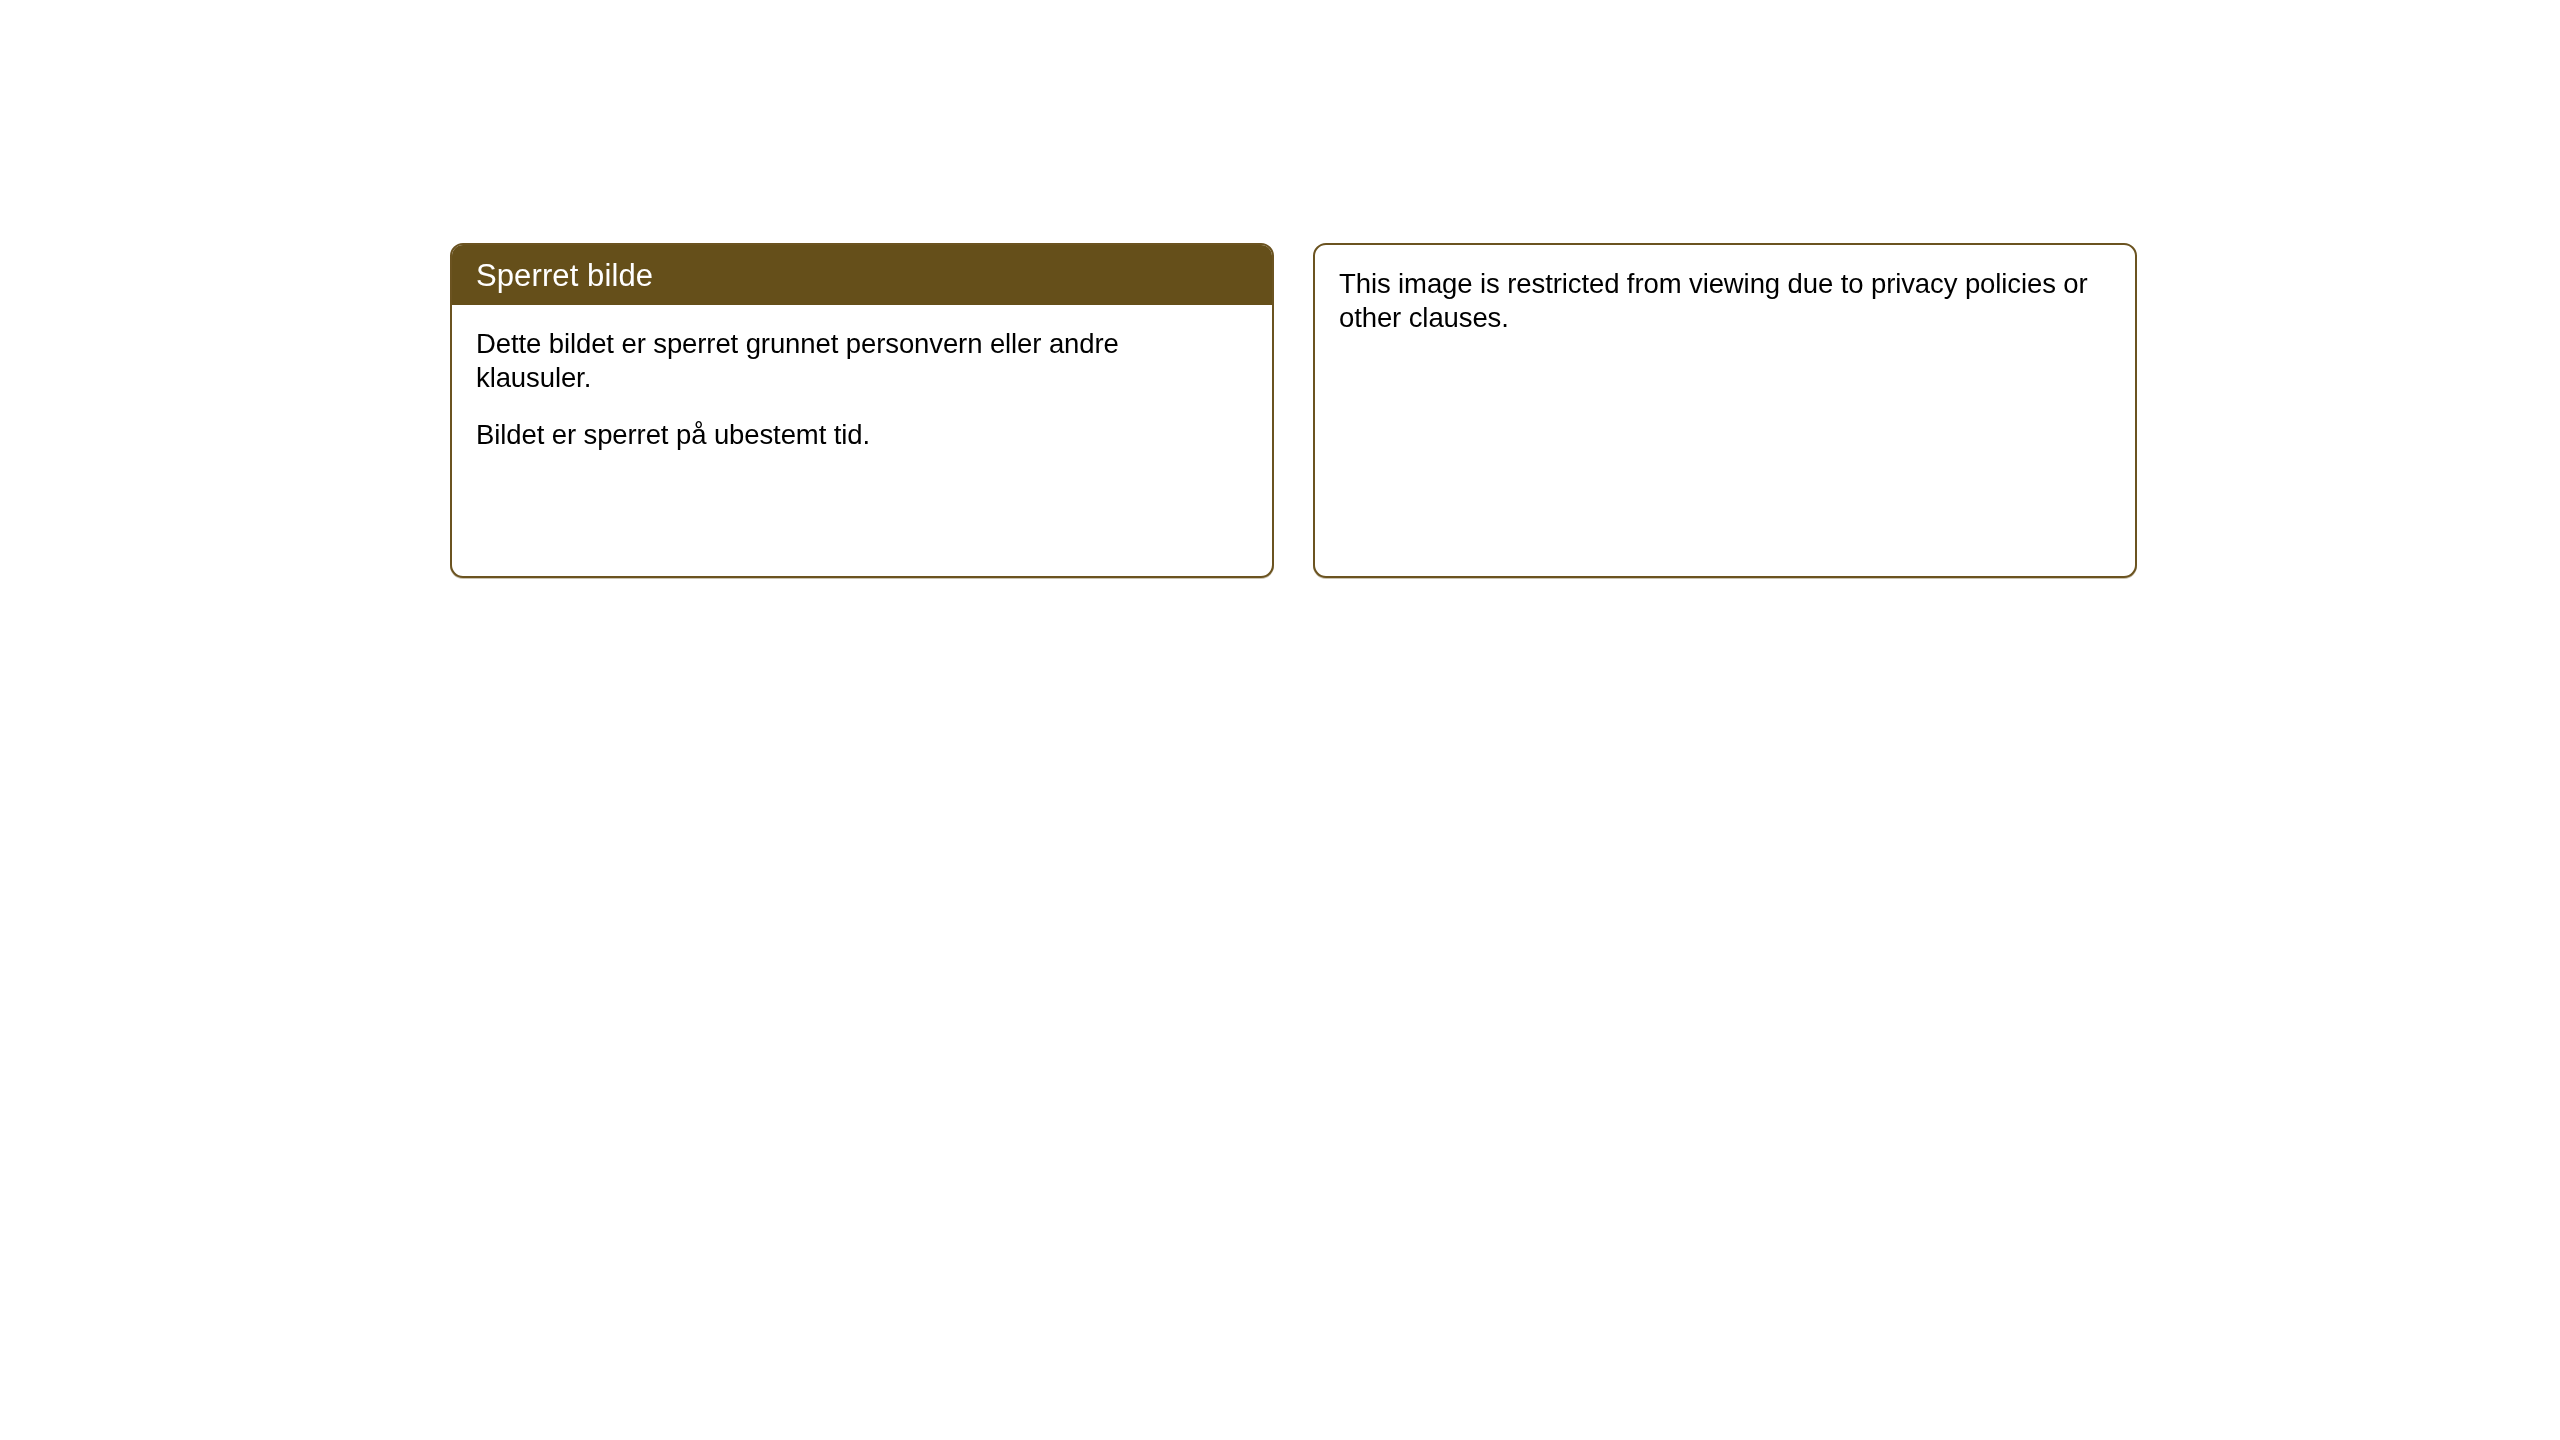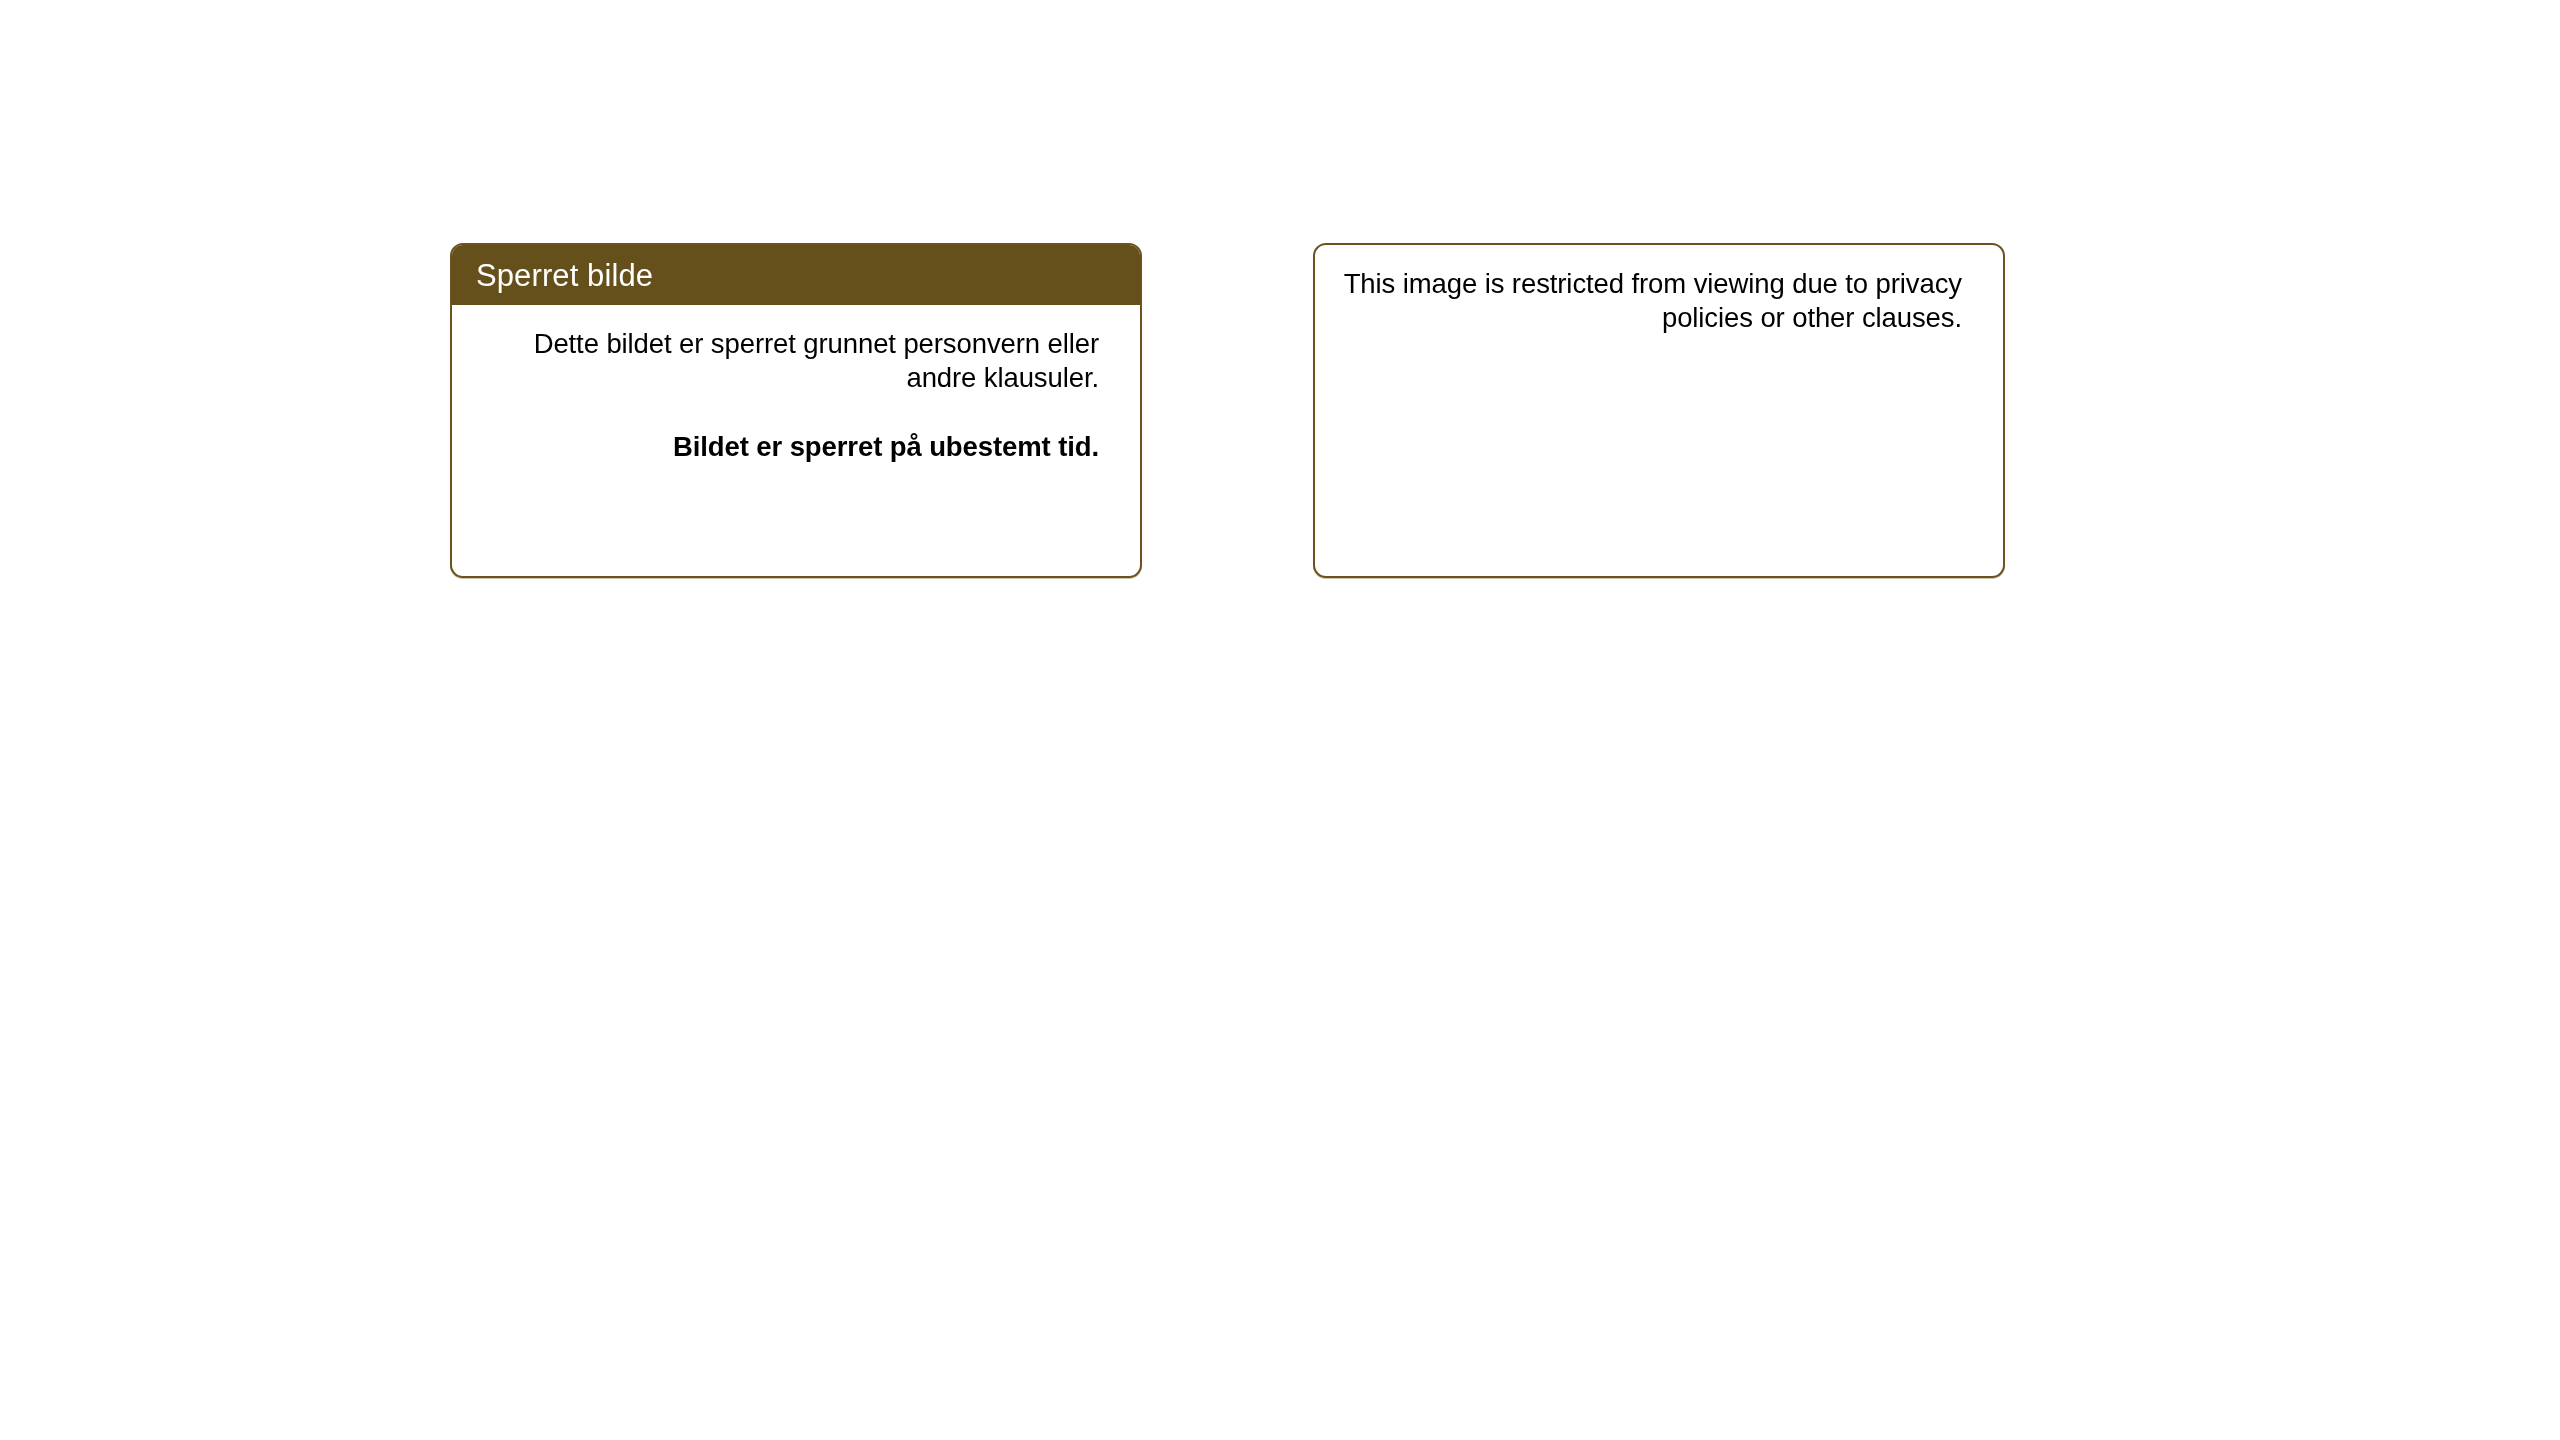--- a/index.html
+++ b/index.html
@@ -17,29 +17,28 @@
   .stage {
     position: absolute;
     left: 0;
     top: 0;
     width: 2560px;
     height: 1440px;
   }
   .notice-card {
     position: absolute;
     top: 243px;
-    width: 692px;
+    width: 824px;
     height: 335px;
     box-sizing: border-box;
     background: #ffffff;
     border: 2px solid #6b5320;
     border-radius: 13px;
     overflow: hidden;
     box-shadow: 0 1px 0 rgba(107, 83, 32, 0.35);
-    text-align: right;
   }
   #card-no  { left: 450px; }
   #card-en  { left: 1313px; }
 
   .card-header {
     height: 60px;
     background: #654f1a;
     display: flex;
     align-items: center;
     padding: 0 0 0 24px;
@@ -58,22 +57,21 @@
     box-sizing: border-box;
   }
   .card-paragraph {
     margin: 0;
     color: #000000;
     font-size: 27.5px;
     line-height: 1.22;
     letter-spacing: -0.1px;
   }
   .card-paragraph + .card-paragraph {
-    margin-top: 36px;
-    font-weight: bold;
+    margin-top: 24px;
   }
 </style>
 </head>
 <body>
 
 <div class="stage">
 
   <section class="notice-card" id="card-no">
     <header class="card-header">
       <h2 class="card-header-title">Sperret bilde</h2>

